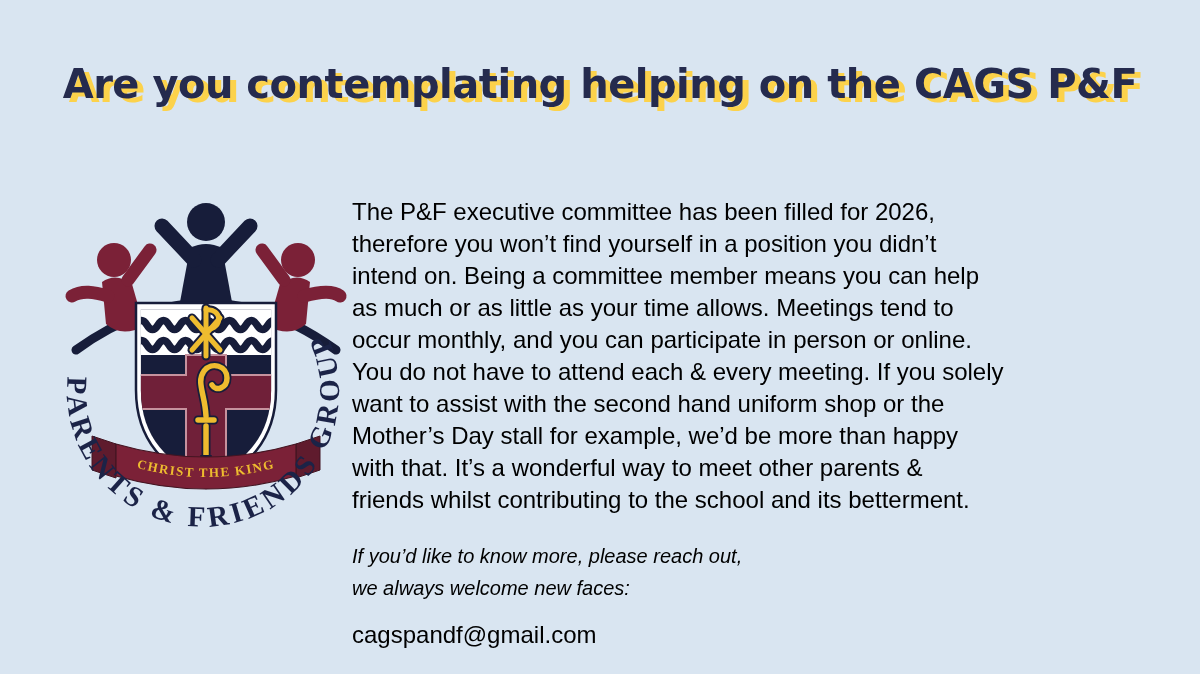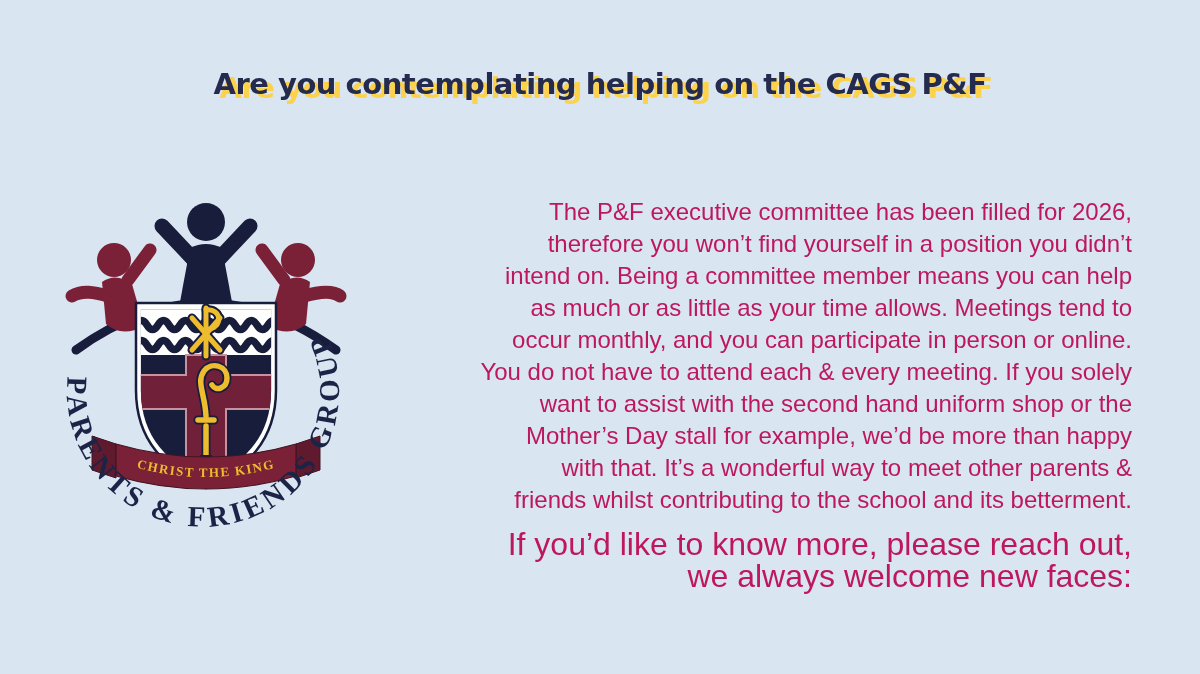--- a/index.html
+++ b/index.html
@@ -5,35 +5,36 @@
   html,body{margin:0;padding:0;}
   .canvas{
     position:relative; width:1200px; height:674px; overflow:hidden;
     background:#d9e5f1;
     font-family:"Liberation Sans", sans-serif;
   }
   .headline{
     position:absolute; top:58px; left:0; right:0;
     text-align:center; color:#252b4e;
     font-family:"DejaVu Sans", sans-serif;
-    font-weight:bold; font-size:29px; line-height:52px; letter-spacing:-0.5px;
+    font-weight:bold; font-size:40px; line-height:52px; letter-spacing:-0.5px;
     text-shadow:6px 4px 0 #fcd24b;
   }
   .textcol{
     position:absolute; left:352px; top:196px; width:780px;
-    text-align:right; color:#be185d;
+    text-align:left; color:#000000;
   }
   .para{
     white-space:pre-line;
     font-size:24px; line-height:32px;
   }
   .contact{
     white-space:pre-line;
-    font-size:32px; line-height:32px;
-    margin-top:12px;
+    font-size:20px; line-height:32px;
+    margin-top:24px;
+    font-style:italic;
   }
   .email{
     font-size:24px; line-height:30px;
     margin-top:16px;
   }
   .logo{
     position:absolute; left:48px; top:198px; width:312px; height:362px;
   }
   .ringtext{
     font-family:"Liberation Serif", serif; font-weight:bold;
@@ -149,15 +150,16 @@
 intend on. Being a committee member means you can help
 as much or as little as your time allows. Meetings tend to
 occur monthly, and you can participate in person or online.
 You do not have to attend each &amp; every meeting. If you solely
 want to assist with the second hand uniform shop or the
 Mother’s Day stall for example, we’d be more than happy
 with that. It’s a wonderful way to meet other parents &amp;
 friends whilst contributing to the school and its betterment.</div>
     <div class="contact">If you’d like to know more, please reach out,
 we always welcome new faces:</div>
+    <div class="email">cagspandf@gmail.com</div>
   </div>
 
 </div>
 
 </body></html>

